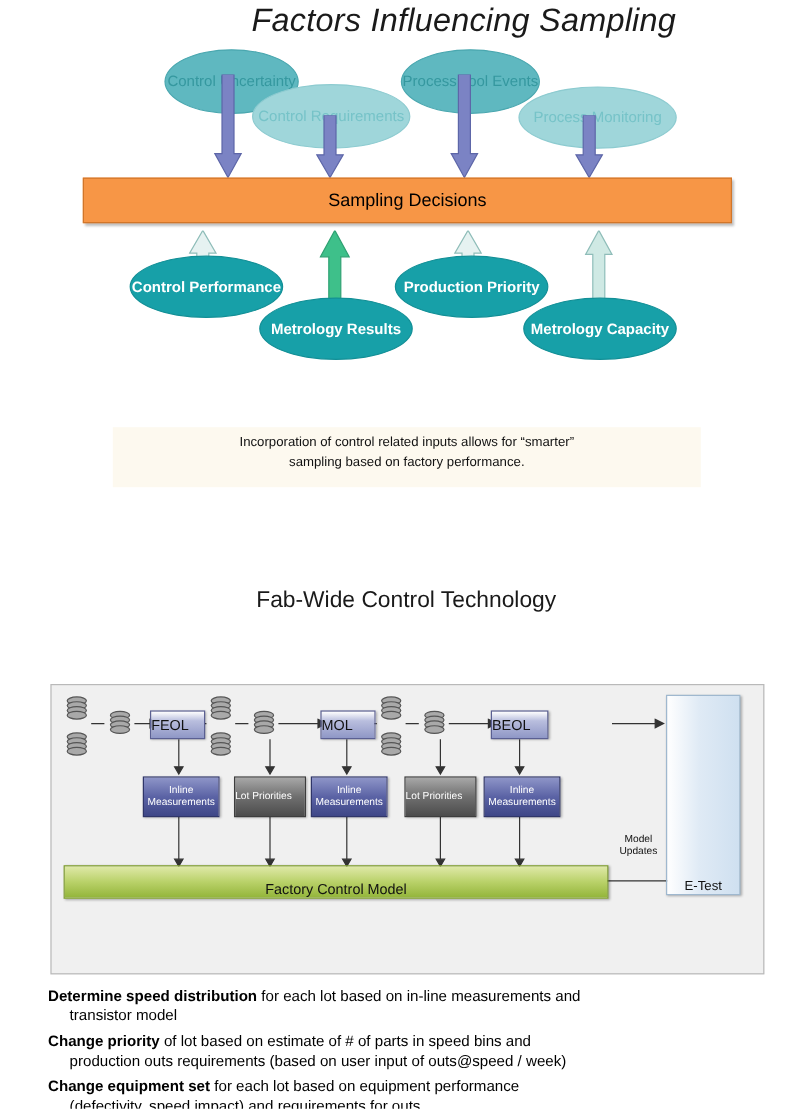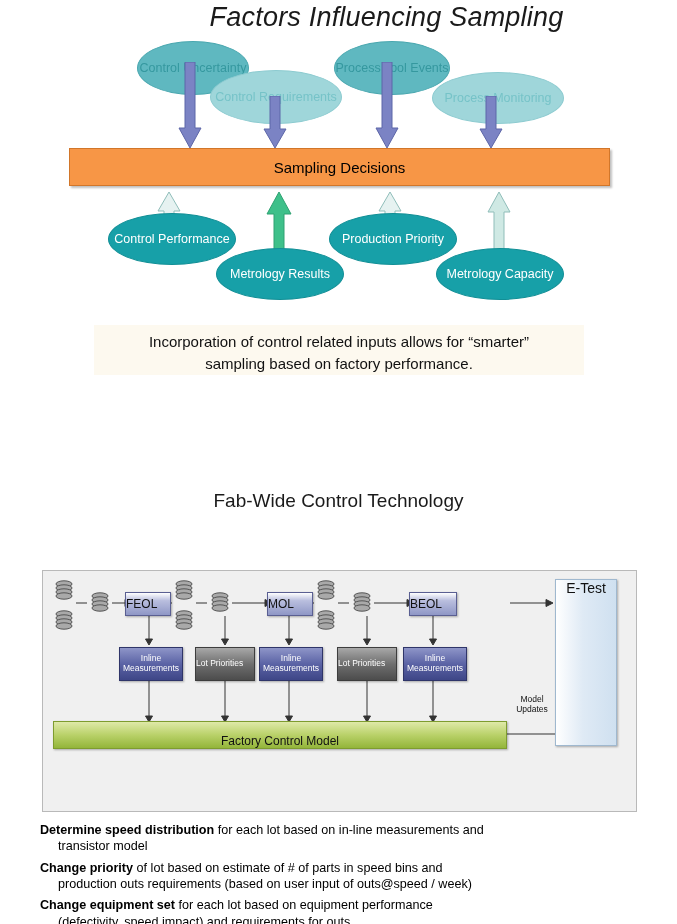--- a/index.html
+++ b/index.html
@@ -49,21 +49,21 @@
   }
   .ell-teal-pale {
     background: #9fd6da;
     color: #76c3c8;
     border: 1px solid #8dcbd0;
   }
   .ell-teal-solid {
     background: #17a0a8;
     color: #ffffff;
     border: 1px solid #128f96;
-    font-weight: normal;
+    font-weight: bold;
   }
 
   .arrow-down, .arrow-up {
     position: absolute;
   }
 
   .bar {
     position: absolute;
     background: #f79646;
     border: 1px solid #d1762a;
@@ -72,25 +72,26 @@
     align-items: center;
     justify-content: center;
     font-size: 15px;
     color: #000;
   }
 
   .caption-box {
     position: absolute;
     background: #fdf9ef;
     text-align: center;
-    font-size: 15px;
+    font-size: 11px;
     line-height: 1.45;
     color: #111;
     padding: 6px 10px;
     box-sizing: border-box;
+    margin-top: 31px;
   }
 
   
   #slide2 { top: 470px; height: 454px; }
 
   .title-plain {
     font-size: 19px;
     text-align: center;
     color: #1a1a1a;
   }
@@ -152,23 +153,23 @@
     display: flex;
     align-items: flex-end;
     justify-content: center;
     color: #111;
     box-shadow: 1px 1px 2px rgba(0,0,0,0.3);
   }
   .etest-box {
     position: absolute;
     background: linear-gradient(to right, #ffffff 0%, #dfeaf5 45%, #cfe0f0 100%);
     border: 1px solid #9fb8cf;
-    font-size: 14px;
-    display: flex;
-    align-items: flex-start;
+    font-size: 11px;
+    display: flex;
+    align-items: flex-end;
     justify-content: center;
     color: #111;
     box-shadow: 1px 1px 2px rgba(0,0,0,0.3);
   }
   .wafer-stack {
     position: absolute;
   }
   .small-label {
     position: absolute;
     font-size: 8.5px;

